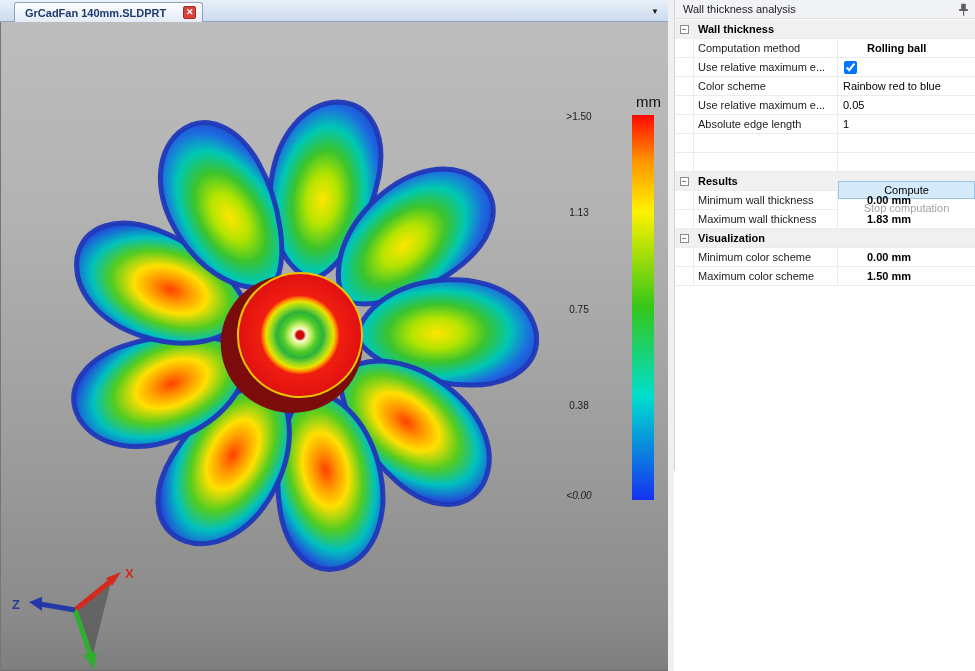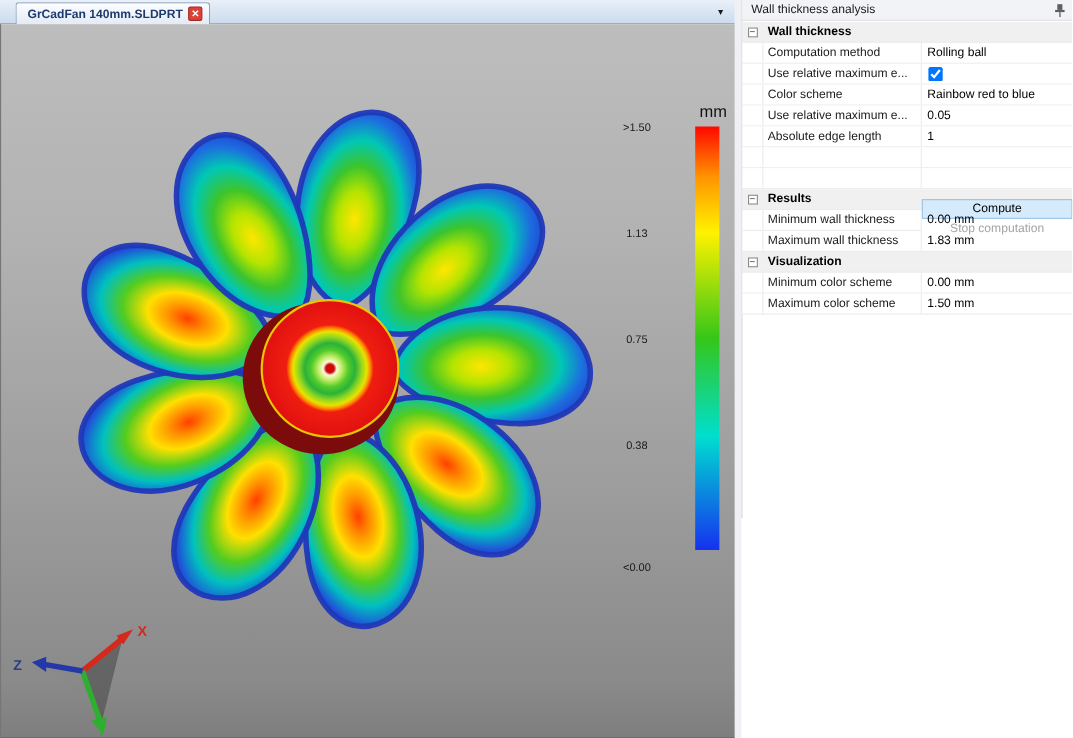--- a/index.html
+++ b/index.html
@@ -6,21 +6,21 @@
   html,body { margin:0; padding:0; }
   body { font-family:"Liberation Sans", sans-serif; }
   .app { position:relative; width:975px; height:671px; background:#fff; overflow:hidden; }
 
   
   .left { position:absolute; left:0; top:0; width:668px; height:671px; }
   .tabbar { position:absolute; left:0; top:0; width:668px; height:22px;
             background:linear-gradient(#e9f0f9,#ccdbee); border-bottom:1px solid #91a6bc; }
   .tab { position:absolute; left:14px; top:2px; height:20px; padding:0 6px 0 10px;
          background:linear-gradient(#fdfdfe,#e3ebf5); border:1px solid #8ea3b9; border-bottom:none;
-         border-radius:3px 3px 0 0; display:flex; align-items:center; gap:5px;
+         border-radius:3px 3px 0 0; display:flex; align-items:center; gap:17px;
          font-size:11px; font-weight:bold; color:#1c3a6e; }
   .tab-close { width:13px; height:13px; background:#d8423a; border:1px solid #a32b25; border-radius:2px;
                color:#fff; font-size:9px; line-height:11px; text-align:center; font-weight:bold; cursor:default; }
   .tab-dropdown { position:absolute; right:9px; top:7px; font-size:8px; color:#1a1a1a; }
 
   .viewport3d { position:absolute; left:0; top:22px; width:668px; height:649px;
                 background:linear-gradient(180deg,#bdbdbd 0%,#b2b2b2 30%,#9d9d9d 65%,#8a8a8a 92%,#7e7e7e 100%);
                 box-shadow: inset 1px 0 0 #767676, inset 0 -1px 0 #6e6e6e; }
   .fan-svg { position:absolute; left:0; top:0; }
 
@@ -43,21 +43,21 @@
   .prow { display:flex; height:19px; line-height:18px; font-size:11px; background:#fff; border-bottom:1px solid #ececec; }
   .prow.group { background:#f0f0f0; font-weight:bold; color:#000; }
   .gutter { flex:0 0 19px; border-right:1px solid #ececec; display:flex; align-items:center; justify-content:center; }
   .prow.group .gutter { border-right:1px solid transparent; }
   .collapse-box { width:9px; height:9px; border:1px solid #8a8a8a; background:#fff; font-size:9px;
                   line-height:7px; text-align:center; color:#333; font-weight:normal; }
   .glabel { padding-left:4px; }
   .pname { flex:0 0 144px; padding-left:4px; border-right:1px solid #ececec; color:#1b1b1b;
            white-space:nowrap; overflow:hidden; }
   .pval { flex:1; padding-left:5px; color:#000; display:flex; align-items:center; }
-  .pval.bold { font-weight:normal; }
+  .pval.bold { font-weight:bold;margin-left:24px; }
   .cbx { width:13px; height:13px; margin:0 0 0 1px; }
   .pbtn { flex:1; height:18px; line-height:16px; text-align:center; font-size:11px;margin-top:47px; }
   .pbtn.primary { background:#d5eafb; border:1px solid #9ac4e5; color:#000; }
   .pbtn.disabled { background:#fff; color:#a4a4a4; }
 </style>
 </head>
 <body>
 
 <div class="app">
 
@@ -137,21 +137,21 @@
         </g>
       </svg>
 
       <div class="scale-bar"></div>
       <div class="scale-unit">mm</div>
 
     <div class="scale-label" style="top: 86px;">&gt;1.50</div>
         <div class="scale-label" style="top: 182.25px;">1.13</div>
         <div class="scale-label" style="top: 278.5px;">0.75</div>
         <div class="scale-label" style="top: 374.75px;">0.38</div>
-        <div class="scale-label" style="top: 486px;">&lt;0.00</div>
+        <div class="scale-label" style="top: 465px; font-style: italic;">&lt;0.00</div>
       </div>
   </div>
 
   <div class="splitter"></div>
 
   <div class="panel">
     <div class="panel-header">
       <span>Wall thickness analysis</span>
       <svg class="pin" viewBox="0 0 11 13">
         <g fill="#5f5f5f">

